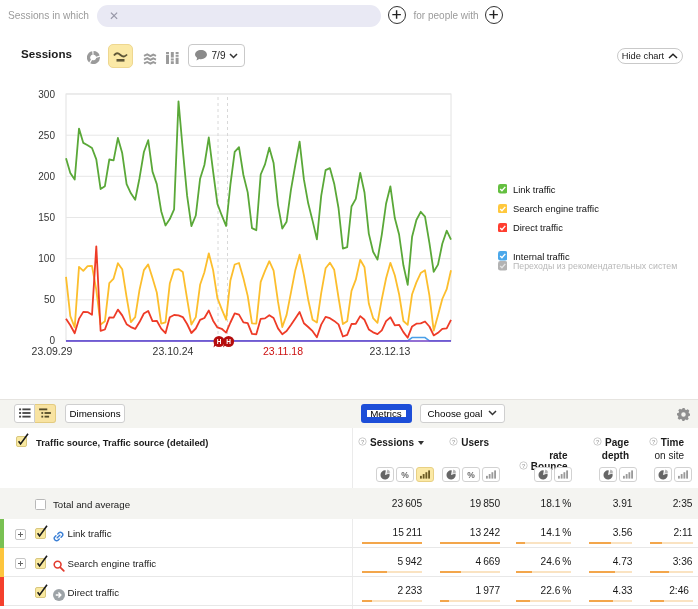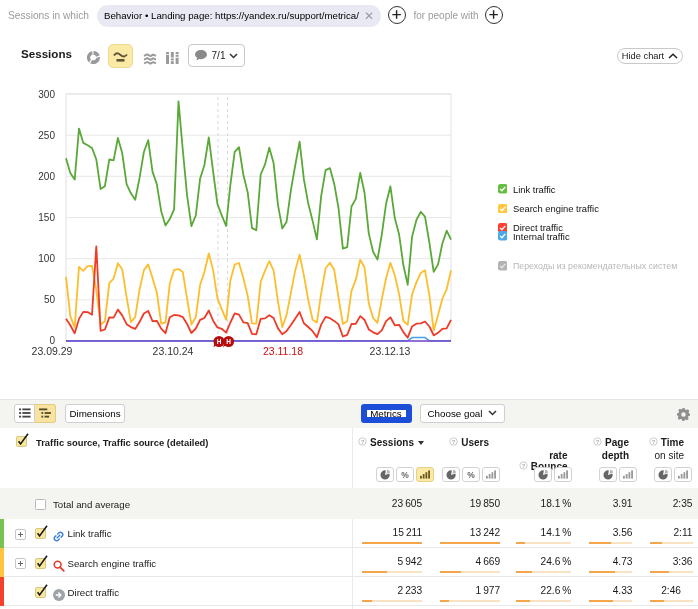--- a/index.html
+++ b/index.html
@@ -2,21 +2,20 @@
 <html><head><meta charset="utf-8"><style>
 * {margin:0;padding:0;box-sizing:border-box}
 html,body {width:698px;height:609px;background:#fff;font-family:"Liberation Sans",sans-serif}
 body {position:relative;overflow:hidden}
 .abs {position:absolute}
 </style></head>
 <body>
 
 <div class="abs" style="left:8px;top:9.5px;font-size:10.2px;color:#9b9b9b">Sessions in which</div>
 <div class="abs" style="left:97px;top:4.5px;width:284px;height:22px;background:#e9e9f4;border-radius:11px;display:flex;align-items:center;padding:0 6px 0 7px">
-<span style="font-size:9.7px;color:#000;white-space:nowrap">Behavior • Landing page: https://yandex.ru/support/metrica/</span>
 <span style="margin-left:5px;color:#9898a8;font-size:12px">✕</span>
 </div>
 <div class="abs" style="left:388px;top:6px;width:18px;height:18px;border:1.4px solid #333;border-radius:50%"><svg width="15.2" height="15.2" viewBox="0 0 16 16">
       <path d="M8 3.5 V12.5 M3.5 8 H12.5" stroke="#222" stroke-width="1.5"></path>
     </svg></div>
 <div class="abs" style="left:413.5px;top:10px;font-size:10px;color:#9b9b9b">for people with</div>
 <div class="abs" style="left:484.5px;top:6px;width:18px;height:18px;border:1.4px solid #333;border-radius:50%"><svg width="15.2" height="15.2" viewBox="0 0 16 16">
       <path d="M8 3.5 V12.5 M3.5 8 H12.5" stroke="#222" stroke-width="1.5"></path>
     </svg></div>
 
@@ -50,21 +49,21 @@
         <rect x="5.2" y="10" width="3.2" height="3"></rect>
         <rect x="10.4" y="0" width="3.2" height="2.2"></rect>
         <rect x="10.4" y="3" width="3.2" height="2.2"></rect>
         <rect x="10.4" y="6.2" width="3.2" height="6.8"></rect>
       </g>
     </svg></div>
 <div class="abs" style="left:188px;top:44px;width:57px;height:23px;border:1px solid #c9c9c9;border-radius:4px;display:flex;align-items:center;justify-content:center">
     <svg width="12" height="11" viewBox="0 0 13 12">
       <path d="M6.5 0 C10.1 0 13 2.2 13 5 C13 7.8 10.1 10 6.5 10 C5.8 10 5.2 9.9 4.6 9.8 L1.5 11.5 L2.3 8.6 C0.9 7.7 0 6.4 0 5 C0 2.2 2.9 0 6.5 0 Z" fill="#8a8a8a"></path>
     </svg>
-    <span style="font-size:10px;margin:0 4px 0 5px;color:#222">7/1</span>
+    <span style="font-size:10px;margin:0 4px 0 5px;color:#222">7/9</span>
     <svg width="9" height="6" viewBox="0 0 9 6">
       <path d="M1 1 L4.5 4.5 L8 1" stroke="#333" stroke-width="1.5" fill="none"></path>
     </svg>
   </div>
 <div class="abs" style="left:617px;top:48px;width:66px;height:15.5px;border:1px solid #c9c9c9;border-radius:8px;display:flex;align-items:center;justify-content:center">
     <span style="font-size:9.3px;color:#1a1a1a">Hide chart</span>
     <span style="margin-left:4px;display:flex">
       <svg width="10" height="6" viewBox="0 0 10 6">
         <path d="M1 5 L5 1.2 L9 5" stroke="#222" stroke-width="1.5" fill="none"></path>
       </svg>
@@ -123,21 +122,21 @@
     </svg>
     <span style="margin-left:6px;font-size:9.4px;color:#111;white-space:nowrap">Search engine traffic</span>
   </div>
 <div style="position:absolute;left:497.5px;top:222.59999999999997px;height:10px;display:flex;align-items:center">
     <svg width="9.5" height="9.5" viewBox="0 0 12 12">
       <rect x="0" y="0" width="12" height="12" rx="3" fill="#ff3e30"></rect>
       <path d="M2.8 6.2 L5 8.4 L9.2 3.6" stroke="#fff" stroke-width="1.8" fill="none"></path>
     </svg>
     <span style="margin-left:6px;font-size:9.4px;color:#111;white-space:nowrap">Direct traffic</span>
   </div>
-<div style="position:absolute;left:497.5px;top:231px;height:10px;display:flex;align-items:center">
+<div style="position:absolute;left:497.5px;top:251px;height:10px;display:flex;align-items:center">
     <svg width="9.5" height="9.5" viewBox="0 0 12 12">
       <rect x="0" y="0" width="12" height="12" rx="3" fill="#4ba8ea"></rect>
       <path d="M2.8 6.2 L5 8.4 L9.2 3.6" stroke="#fff" stroke-width="1.8" fill="none"></path>
     </svg>
     <span style="margin-left:6px;font-size:9.4px;color:#111;white-space:nowrap">Internal traffic</span>
   </div>
 <div style="position:absolute;left:497.5px;top:260.99999999999994px;height:10px;display:flex;align-items:center">
     <svg width="9.5" height="9.5" viewBox="0 0 12 12">
       <rect x="0" y="0" width="12" height="12" rx="3" fill="#b3b3b3"></rect>
       <path d="M2.8 6.2 L5 8.4 L9.2 3.6" stroke="#e4e4e4" stroke-width="1.8" fill="none"></path>
@@ -393,14 +392,14 @@
 <div style="position:absolute;left:362px;top:600.0999999999999px;width:9.6px;height:2px;background:#f3a64b"></div>
 <div style="position:absolute;right:197.8px;top:585.0px;font-size:10.2px;color:#1a1a1a">1 977</div>
 <div style="position:absolute;left:440px;top:600.0999999999999px;width:60.2px;height:2px;background:#fae3c2"></div>
 <div style="position:absolute;left:440px;top:600.0999999999999px;width:9.0px;height:2px;background:#f3a64b"></div>
 <div style="position:absolute;right:126.60000000000002px;top:585.0px;font-size:10.2px;color:#1a1a1a">22.6 %</div>
 <div style="position:absolute;left:516px;top:600.0999999999999px;width:55.4px;height:2px;background:#fae3c2"></div>
 <div style="position:absolute;left:516px;top:600.0999999999999px;width:14.4px;height:2px;background:#f3a64b"></div>
 <div style="position:absolute;right:65.5px;top:585.0px;font-size:10.2px;color:#1a1a1a">4.33</div>
 <div style="position:absolute;left:589.4px;top:600.0999999999999px;width:43.1px;height:2px;background:#fae3c2"></div>
 <div style="position:absolute;left:589.4px;top:600.0999999999999px;width:23.7px;height:2px;background:#f3a64b"></div>
-<div style="position:absolute;right:17px;top:585.0px;font-size:10.2px;color:#1a1a1a">2:46</div>
+<div style="position:absolute;right:9px;top:585.0px;font-size:10.2px;color:#1a1a1a">2:46</div>
 <div style="position:absolute;left:650px;top:600.0999999999999px;width:42.5px;height:2px;background:#fae3c2"></div>
 <div style="position:absolute;left:650px;top:600.0999999999999px;width:14.0px;height:2px;background:#f3a64b"></div>
 </body></html>

